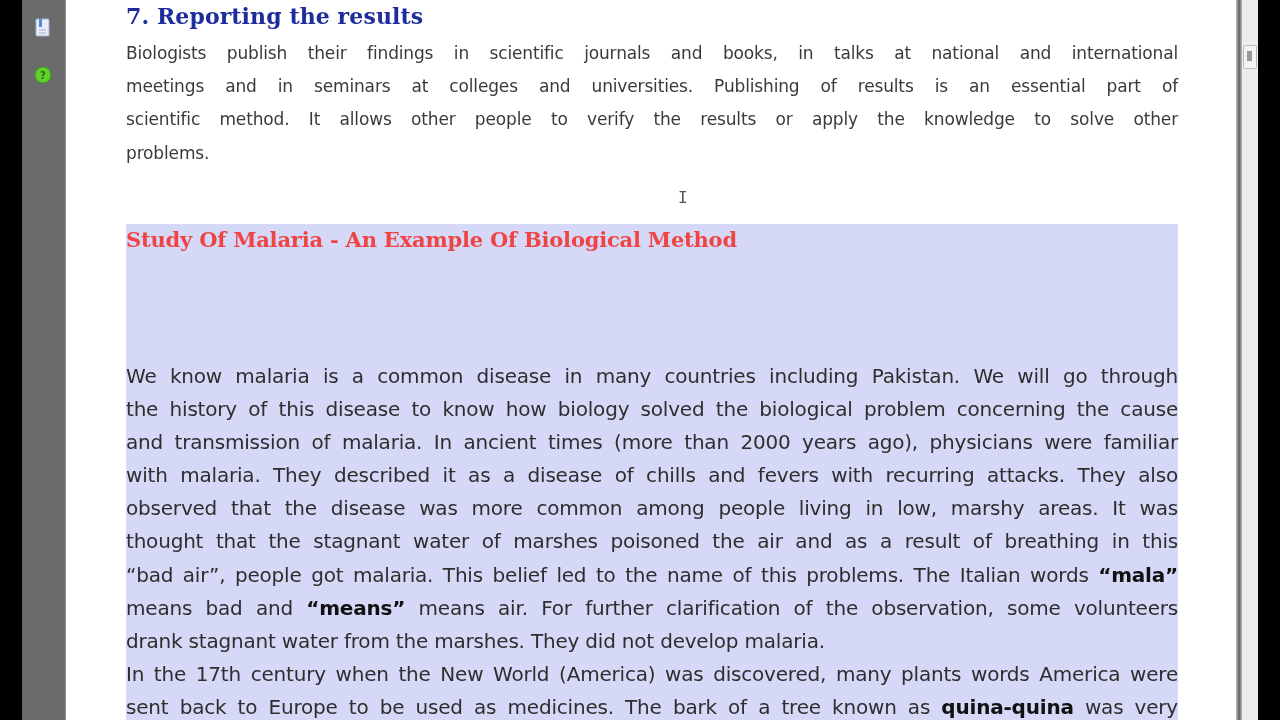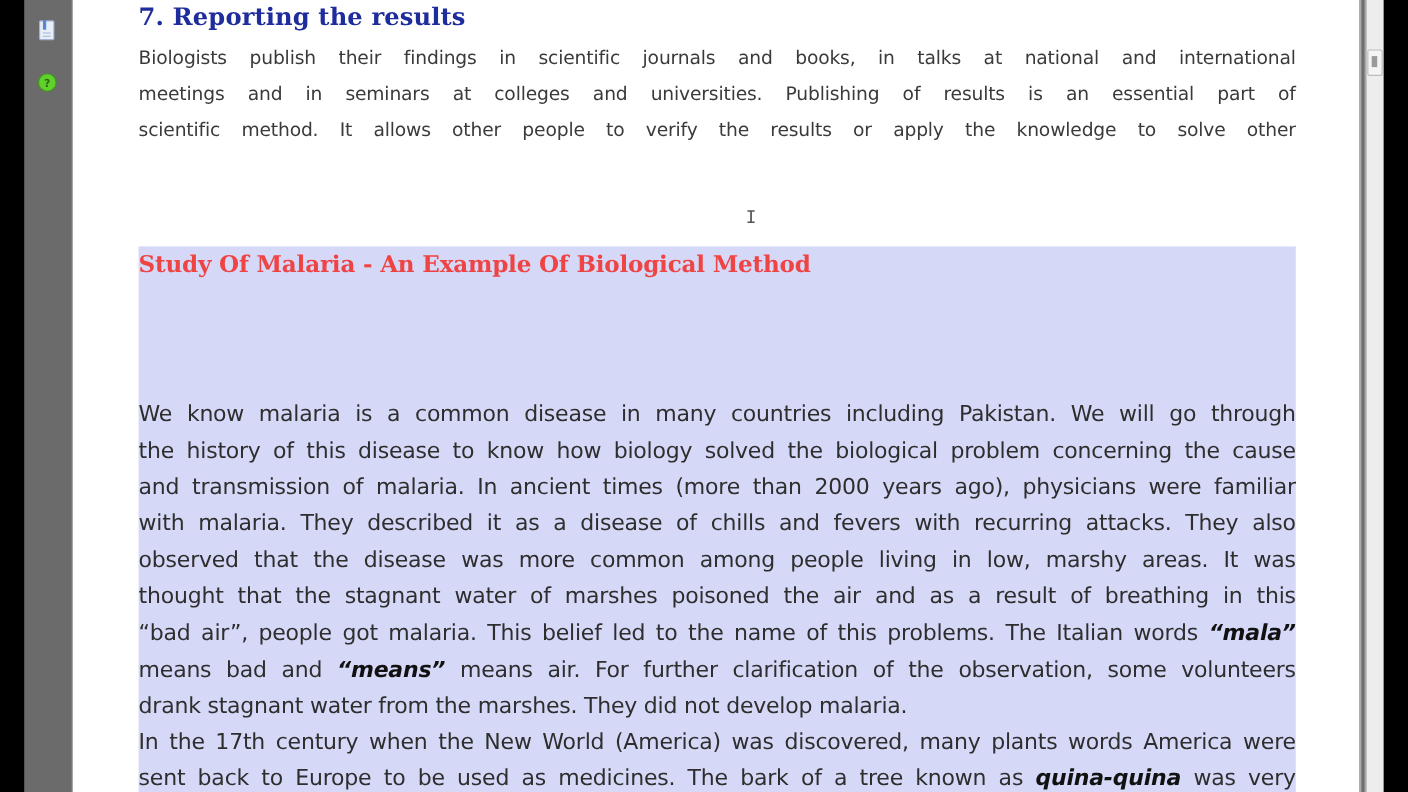--- a/index.html
+++ b/index.html
@@ -61,21 +61,21 @@
     }
     .para2 {
       position: absolute; left: 0; top: 360px; width: 1052px;
       font-size: 20px; line-height: 33.1px; color: #2e2e2e;
       text-align: justify; margin: 0; letter-spacing: -0.2px;
     }
     .para2 .line { display: block; text-align: justify; text-align-last: justify; white-space: nowrap; }
     .para2 .line.last { text-align-last: left; }
     .para .line { display: block; text-align: justify; text-align-last: justify; white-space: nowrap; }
     .para .line.last { text-align-last: left; }
-    b { color: #111; font-style: italic; }
+    b { color: #111; }
     .ibeam {
       position: absolute; left: 612px; top: 188px; width: 9px; height: 20px;
       color: #555; font-size: 16px; line-height: 20px; text-align: center;
       font-family: "DejaVu Sans Mono", monospace;
     }
   </style>
 </head>
 <body>
 
 <div class="left-black"></div>
@@ -97,20 +97,21 @@
   </span>
 </div>
 
 <div class="page">
   <div class="content">
     <h2 class="h-blue">7. Reporting the results</h2>
     <p class="para">
       <span class="line">Biologists publish their findings in scientific journals and books, in talks at national and international</span>
       <span class="line">meetings and in seminars at colleges and universities. Publishing of results is an essential part of</span>
       <span class="line">scientific method. It allows other people to verify the results or apply the knowledge to solve other</span>
+      <span class="line last">problems.</span>
     </p>
 
     <div class="selection"></div>
 
     <h2 class="h-red">Study Of Malaria - An Example Of Biological Method</h2>
 
     <p class="para2">
       <span class="line">We know malaria is a common disease in many countries including Pakistan. We will go through</span>
       <span class="line">the history of this disease to know how biology solved the biological problem concerning the cause</span>
       <span class="line">and transmission of malaria. In ancient times (more than 2000 years ago), physicians were familiar</span>

